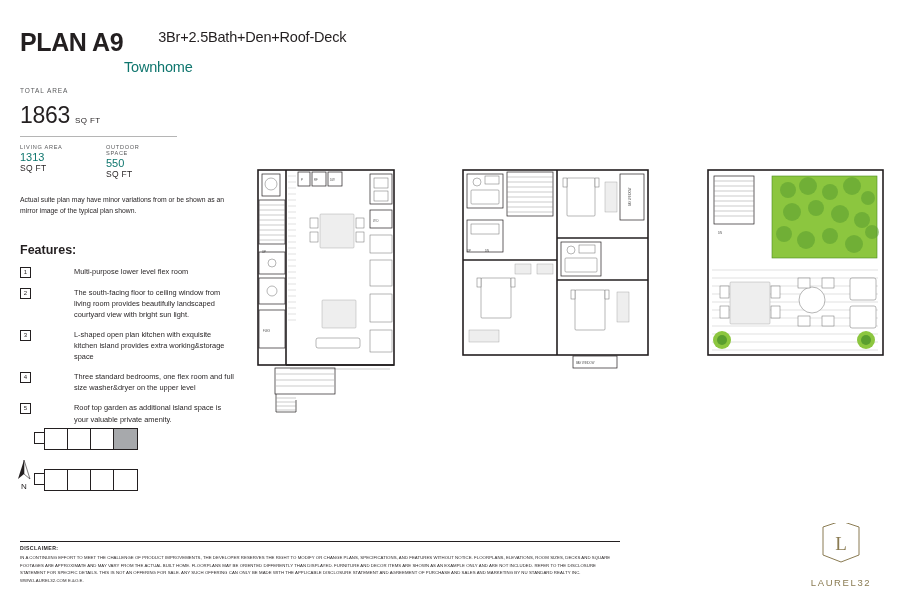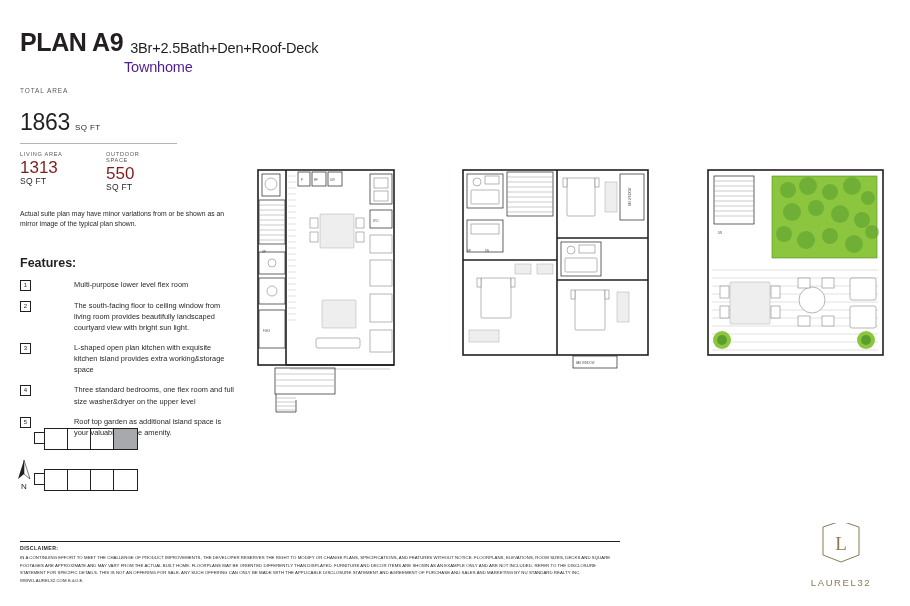--- a/index.html
+++ b/index.html
@@ -25,21 +25,22 @@
 
   
   .header {
     position: absolute;
     left: 20px;
     top: 30px;
     width: 420px;
   }
   .plan-line {
     display: flex;
-    align-items: flex-end;
+    align-items: flex-start;
+    gap: 28px;
   }
   .plan-title {
     font-size: 25px;
     font-weight: bold;
     letter-spacing: -0.4px;
     line-height: 1;
     color: #231f20;
   }
   .plan-sub {
     font-size: 14.5px;
@@ -49,34 +50,34 @@
     line-height: 1;
     color: #231f20;
   }
   .plan-sub2 {
     font-size: 14.5px;
     font-weight: 400;
     letter-spacing: -0.2px;
     margin-left: 104px;
     margin-top: 4px;
     display: block;
-    color: #4c1d95;
+    color: #0f766e;
   }
 
   .total-label {
     margin-top: 12px;
     font-size: 6.5px;
     letter-spacing: 0.9px;
     color: #58595b;
     text-transform: uppercase;
   }
   .total-row {
     display: flex;
     align-items: baseline;
-    margin-top: 17px;
+    margin-top: 10px;
   }
   .total-num {
     font-size: 23px;
     letter-spacing: -0.3px;
     line-height: 1;
     color: #231f20;
   }
   .total-unit {
     font-size: 8px;
     letter-spacing: 0.4px;
@@ -101,24 +102,24 @@
   .area-col.second {
     margin-left: 29px;
   }
   .area-label {
     font-size: 5.6px;
     letter-spacing: 0.7px;
     color: #58595b;
     text-transform: uppercase;
   }
   .area-num {
-    font-size: 17px;
+    font-size: 11px;
     line-height: 1.05;
     margin-top: 2px;
-    color: #7f1d1d;
+    color: #0f766e;
   }
   .area-unit {
     font-size: 8.5px;
     letter-spacing: 0.3px;
     color: #231f20;
     line-height: 1.05;
   }
 
   .note {
     margin-top: 17px;

